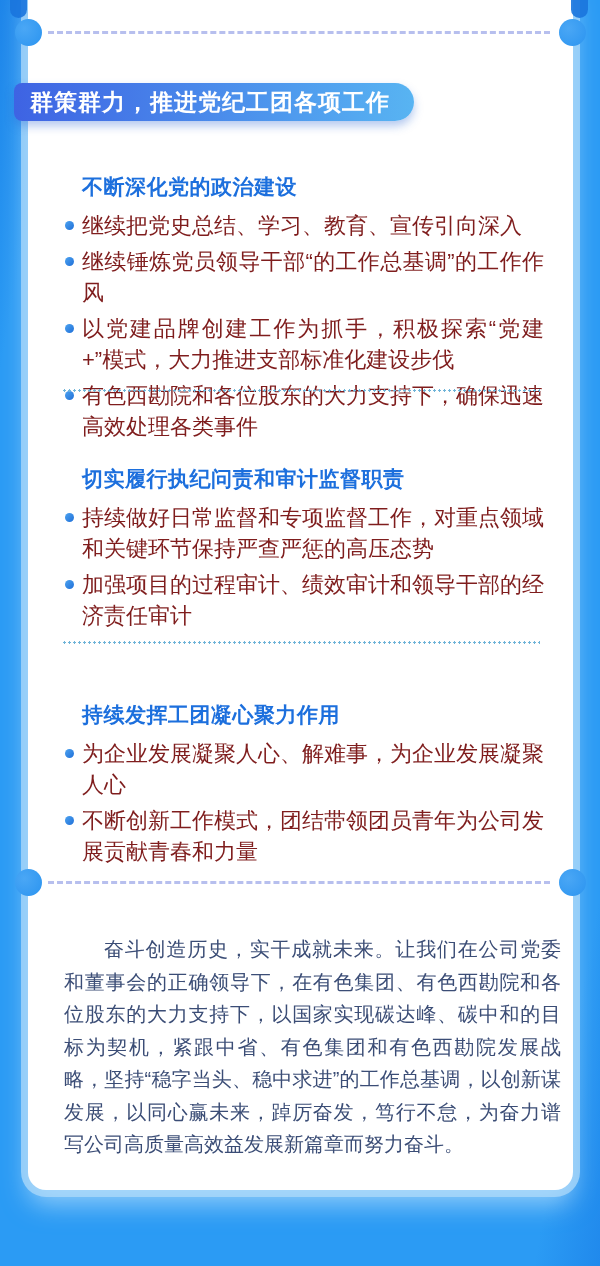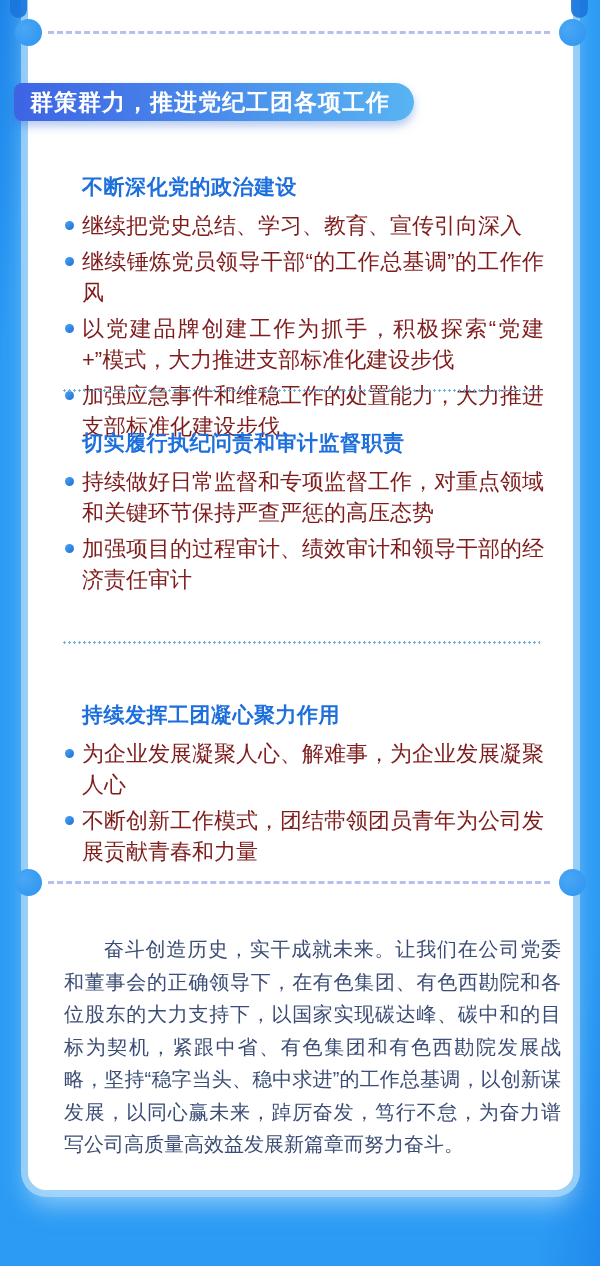--- a/index.html
+++ b/index.html
@@ -41,21 +41,21 @@
     border-radius:8px 19px 19px 8px;
     box-shadow:0 5px 10px rgba(38,96,210,.35);
     justify-content:flex-end;
   }
   .badge span {
     color:#ffffff; font-size:23px; font-weight:700; letter-spacing:1px;
     white-space:nowrap;
   }
   .sec { position:absolute; left:82px; width:462px; z-index:2;margin-top:25px; }
   .sec-1 { top:148px; }
-  .sec-2 { top:404px; }
+  .sec-2 { top:440px; }
   .sec-3 { top:676px; }
   .sec h2 {
     margin:0 0 9px 0; font-size:21px; font-weight:700; color:#1c6fdd;
     letter-spacing:.5px;
   }
   .sec ul { list-style:none; margin:0; padding:0; }
   .sec li {
     position:relative; font-size:22px; line-height:31px; color:#7f1d1d;
     margin-bottom:5px; text-align:justify;
   }
@@ -95,21 +95,21 @@
 <div class="badge">
   <span>群策群力，推进党纪工团各项工作</span>
 </div>
 
 <section class="sec sec-1">
   <h2>不断深化党的政治建设</h2>
   <ul>
     <li><span class="dot"></span><span>继续把党史总结、学习、教育、宣传引向深入</span></li>
     <li><span class="dot"></span><span>继续锤炼党员领导干部“的工作总基调”的工作作风</span></li>
     <li><span class="dot"></span><span>以党建品牌创建工作为抓手，积极探索“党建+”模式，大力推进支部标准化建设步伐</span></li>
-    <li><span class="dot"></span><span>加强应急事件和维稳工作的处置能力，大力推进支部标准化建设步伐</span></li>
+    <li><span class="dot"></span><span>有色西勘院和各位股东的大力支持下，确保迅速高效处理各类事件</span></li>
   </ul>
 </section>
 
 <div class="dots-sep sep-1"></div>
 
 <section class="sec sec-2">
   <h2>切实履行执纪问责和审计监督职责</h2>
   <ul>
     <li><span class="dot"></span><span>持续做好日常监督和专项监督工作，对重点领域和关键环节保持严查严惩的高压态势</span></li>
     <li><span class="dot"></span><span>加强项目的过程审计、绩效审计和领导干部的经济责任审计</span></li>

